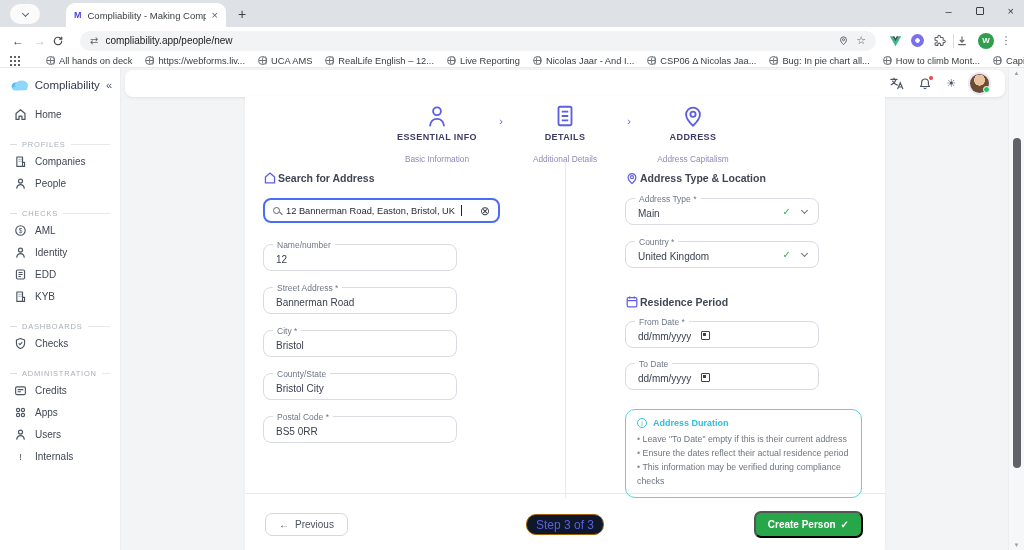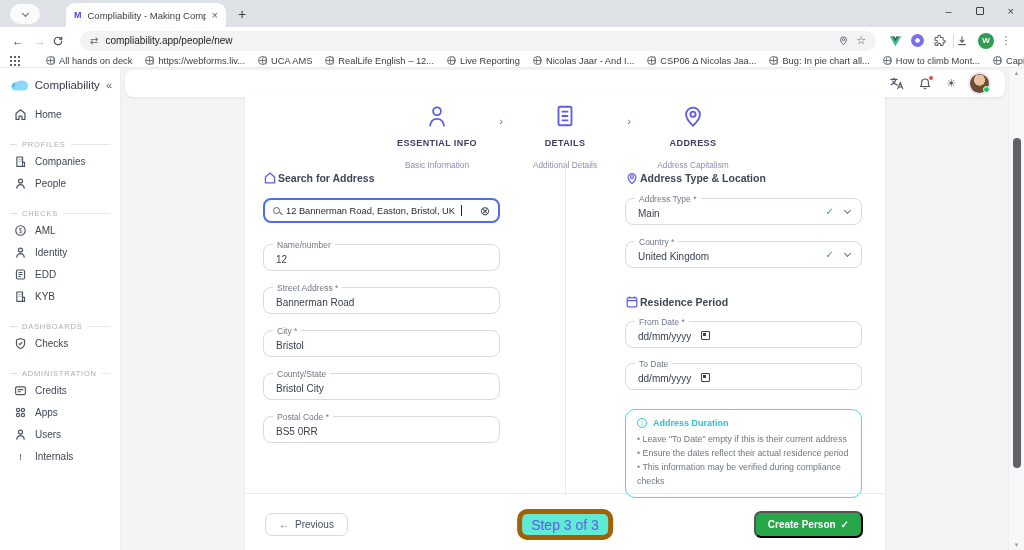--- a/index.html
+++ b/index.html
@@ -58,55 +58,55 @@
 .avatar::after{content:"";position:absolute;bottom:0;right:-1px;width:5px;height:5px;background:#22c55e;border:1px solid #fff;border-radius:50%}
 .vscroll{width:16px;background:#f6f7f8;border-left:1px solid #eceef0;position:relative;flex:none}
 .sarrow{position:absolute;left:0;right:0;text-align:center;color:#9aa0a6;font-size:6px;line-height:8px}
 .sarrow.up{top:1px}.sarrow.down{bottom:1px}
 .sthumb{position:absolute;left:4px;width:8px;top:70px;height:330px;background:#5f6368;border-radius:4px}
 
 
 .card{position:absolute;left:124px;top:28px;width:640px;bottom:0;background:#fff;box-shadow:0 1px 3px rgba(60,64,67,.06)}
 .stepper{height:64px;display:flex;justify-content:center;align-items:flex-start;padding-top:7px}
 .step{width:122px;text-align:center}
-.step .ttl{font-size:9px;font-weight:bold;letter-spacing:.4px;color:#3e3c66;margin-top:9px}
+.step .ttl{font-size:9px;font-weight:bold;letter-spacing:.4px;color:#3e3c66;margin-top:3px}
 .step .sub{font-size:8.3px;color:#8e8db6;margin-top:12px}
 .schev{color:#5d5fe0;font-size:11px;margin-top:12px;width:6px;text-align:center}
 .formgrid{display:grid;grid-template-columns:320px 1px 318px;height:333px}
 .vdiv{background:#e8eaee}
 .colL{padding:10px 0 0 18px}
 .colR{padding:10px 0 0 59px}
 .shead{display:flex;align-items:center;gap:1px;height:15px;margin-bottom:13px}
 .shead .t{font-size:10.5px;font-weight:bold;color:#3f4654}
 .searchbox{width:237px;height:25px;border:2px solid #4a6cf7;border-radius:8px;display:flex;align-items:center;padding:0 8px;gap:6px;margin-bottom:21px}
 .mag{width:7px;height:7px;border:1.3px solid #5f6368;border-radius:50%;position:relative;flex:none}
 .mag::after{content:"";position:absolute;width:4px;border-top:1.3px solid #5f6368;transform:rotate(45deg);right:-3.5px;bottom:-1px}
 .sval{font-size:9.3px;color:#1f2430;white-space:nowrap;overflow:hidden}
 .caret{width:1px;height:11px;background:#222;flex:none}
 .clear{font-size:12px;color:#3c4250;margin-left:auto;line-height:1}
 .dethead{margin-bottom:8px}
-.ofield{position:relative;width:237px;height:27px;border:1px solid #d8dbe2;border-radius:8px;margin-bottom:16px;background:#fff}
+.ofield{position:relative;width:194px;height:27px;border:1px solid #d8dbe2;border-radius:8px;margin-bottom:16px;background:#fff}
 .ofield .lb{position:absolute;top:-5px;left:9px;background:#fff;padding:0 4px;font-size:8.5px;color:#6f7787;white-space:nowrap}
 .ofield .vl{position:absolute;left:12px;top:8.5px;font-size:10px;color:#3a4150;white-space:nowrap}
 .tick{position:absolute;right:27px;top:8px;color:#2fae54;font-size:10px;line-height:1}
 .chev{position:absolute;right:11px;top:9px;width:5px;height:5px;border-right:1.4px solid #6b7280;border-bottom:1.4px solid #6b7280;transform:rotate(45deg)}
 .cal{position:absolute;left:75px;top:9px;width:9px;height:9px;border:1.2px solid #3a4150;border-radius:1px}
 .cal::before{content:"";position:absolute;top:1.2px;left:1.2px;width:2.5px;height:2.5px;background:#3a4150}
 .reshead{margin-top:26px;margin-bottom:12px}
 .datef{margin-bottom:15px}
 .infobox{width:237px;border:1.5px solid #5ed0e4;border-radius:10px;padding:8px 11px 9px;margin-top:19px}
 .ib-head{display:flex;align-items:center;gap:6px;margin-bottom:4px}
 .ii{width:10px;height:10px;border:1.2px solid #35c3da;border-radius:50%;color:#35c3da;font-size:7px;display:flex;align-items:center;justify-content:center;flex:none}
 .ib-title{font-size:9px;font-weight:bold;color:#2fc0d8}
 .ib-li{font-size:8.8px;color:#6e7680;line-height:14px}
 .ib-li::before{content:"• ";color:#8a919c}
 .fdiv{border-top:1px solid #e8eaee}
 .footer{position:relative;display:flex;align-items:center;padding:17px 22px 0 20px}
 .btn-prev{display:flex;align-items:center;gap:6px;border:1px solid #d4d7de;border-radius:7px;padding:5px 13px;font-size:10px;color:#4a5160;background:#fff}
-.badge{position:absolute;left:50%;transform:translateX(-50%);border:5px solid #a16207;color:#5d5fe0;background:#5eead4;border-radius:10px;padding:2.5px 9px;font-size:14px}
+.badge{position:absolute;left:50%;transform:translateX(-50%);border:1px solid #a16207;color:#5d5fe0;background:#0f172a;border-radius:10px;padding:2.5px 9px;font-size:12px}
 .btn-create{margin-left:auto;display:flex;align-items:center;gap:5px;background:#27a74a;color:#fff;border-radius:7px;padding:6px 12px;font-size:10px;font-weight:bold}
 svg{display:block}
 </style>
 </head>
 <body>
 
 <div class="screen">
 
   <div class="tabstrip">
     <div class="tabsearch">

